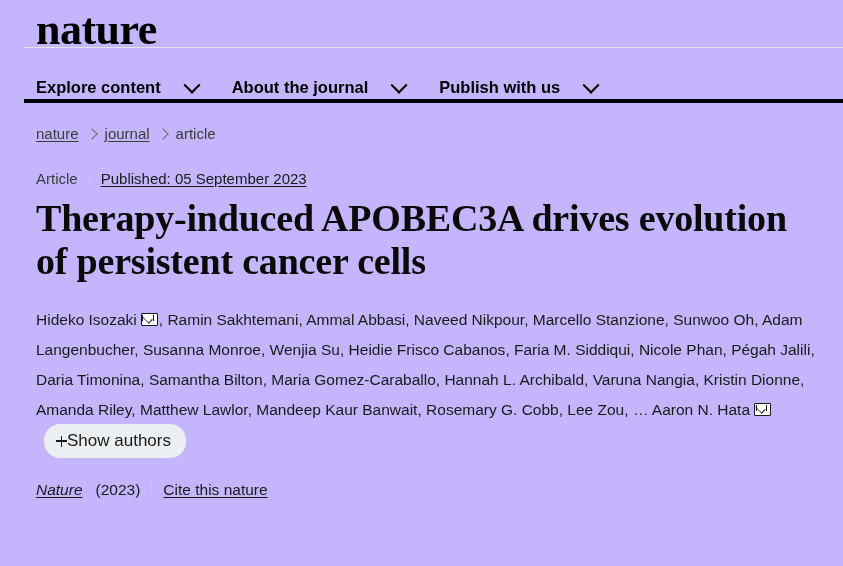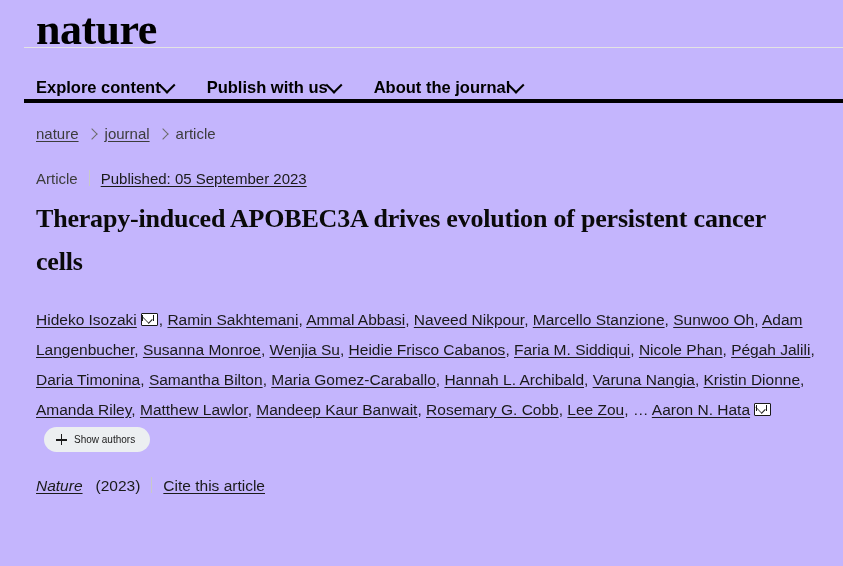--- a/index.html
+++ b/index.html
@@ -46,21 +46,21 @@
     align-items: center;
     gap: 34px;
     padding: 0 12px;
     height: 55px;
     border-bottom: 4px solid #000000;
     box-sizing: border-box;
   }
   .nav-item {
     display: flex;
     align-items: center;
-    gap: 0;
+    gap: 25px;
     font-size: 16.5px;
     font-weight: 700;
     color: #000;
     cursor: pointer;
     white-space: nowrap;
     margin-top: 28px;
   }
   .chev {
     display: inline-block;
     width: 10px;
@@ -122,37 +122,36 @@
   .article-meta .pubdate {
     color: #1a1a1a;
     text-decoration: underline;
     text-underline-offset: 2px;
     cursor: pointer;
   }
 
   h1.title {
     font-family: "Liberation Serif", serif;
     font-weight: 700;
-    font-size: 26px;
+    font-size: 38px;
     line-height: 43px;
     letter-spacing: -0.2px;
     color: #0a0a0a;
     margin: 6px 0 22px 0;
     max-width: 770px;
   }
 
   .authors {
     font-size: 15.5px;
     line-height: 30px;
     color: #1a1a1a;
     max-width: 830px;
   }
   .authors a {
     color: #1a1a1a;
-    text-decoration: underline;
     text-underline-offset: 2px;
     cursor: pointer;
   }
   .authors .sep { color: #1a1a1a; }
   .authors .ellipsis { color: #1a1a1a; }
 
   .mail-icon {
     display: inline-block;
     width: 15px;
     height: 11px;
@@ -181,26 +180,25 @@
     width: 8.2px; height: 8.2px;
     border-right: 1.4px solid #1a1a1a;
     border-bottom: 1.4px solid #1a1a1a;
     transform: rotate(45deg) scale(1, 0.62);
     transform-origin: center;
   }
 
   .show-authors {
     display: inline-flex;
     align-items: center;
-    gap: 7px;
     background: #eceff1;
     border: 0;
     border-radius: 16px;
     padding: 7px 15px 7px 12px;
-    font-size: 10px;
+    font-size: 17px;
     color: #1a1a1a;
     font-family: "Liberation Sans", sans-serif;
     cursor: pointer;
     margin-left: 8px;
     vertical-align: middle;
     position: relative;
     top: -1px;
   }
   .plus {
     position: relative;
@@ -254,25 +252,25 @@
   <div class="masthead">
     <span class="nature-logo">nature</span>
   </div>
 
   <div class="navbar">
     <div class="nav-item">
       <span>Explore content</span>
       <span class="chev"></span>
     </div>
     <div class="nav-item">
+      <span>About the journal</span>
+      <span class="chev"></span>
+    </div>
+    <div class="nav-item">
       <span>Publish with us</span>
-      <span class="chev"></span>
-    </div>
-    <div class="nav-item">
-      <span>About the journal</span>
       <span class="chev"></span>
     </div>
   </div>
 
   <div class="content">
 
     <div class="breadcrumb">
       <a>nature</a>
       <span class="bc-sep"></span>
       <a>journal</a>
@@ -292,17 +290,17 @@
       <a>Hideko Isozaki</a><span class="mail-icon"><span class="flap"></span></span><span class="sep">, </span><a>Ramin Sakhtemani</a><span class="sep">, </span><a>Ammal Abbasi</a><span class="sep">, </span><a>Naveed Nikpour</a><span class="sep">, </span><a>Marcello Stanzione</a><span class="sep">, </span><a>Sunwoo Oh</a><span class="sep">, </span><a>Adam Langenbucher</a><span class="sep">, </span><a>Susanna Monroe</a><span class="sep">, </span><a>Wenjia Su</a><span class="sep">, </span><a>Heidie Frisco Cabanos</a><span class="sep">, </span><a>Faria M. Siddiqui</a><span class="sep">, </span><a>Nicole Phan</a><span class="sep">, </span><a>Pégah Jalili</a><span class="sep">, </span><a>Daria Timonina</a><span class="sep">, </span><a>Samantha Bilton</a><span class="sep">, </span><a>Maria Gomez-Caraballo</a><span class="sep">, </span><a>Hannah L. Archibald</a><span class="sep">, </span><a>Varuna Nangia</a><span class="sep">, </span><a>Kristin Dionne</a><span class="sep">, </span><a>Amanda Riley</a><span class="sep">, </span><a>Matthew Lawlor</a><span class="sep">, </span><a>Mandeep Kaur Banwait</a><span class="sep">, </span><a>Rosemary G. Cobb</a><span class="sep">, </span><a>Lee Zou</a><span class="sep">, </span><span class="ellipsis">…</span> <a>Aaron N. Hata</a><span class="mail-icon"><span class="flap"></span></span><button class="show-authors">
           <span class="plus"></span>
           <span>Show authors</span>
         </button>
     </div>
 
     <div class="journal-line">
       <span class="jname">Nature</span>
       <span class="jyear">(2023)</span>
       <span class="divider"></span>
-      <span class="cite">Cite this article</span>
+      <span class="cite">Cite this nature</span>
     </div>
 
   </div>
 </div>
 
 </body></html>

